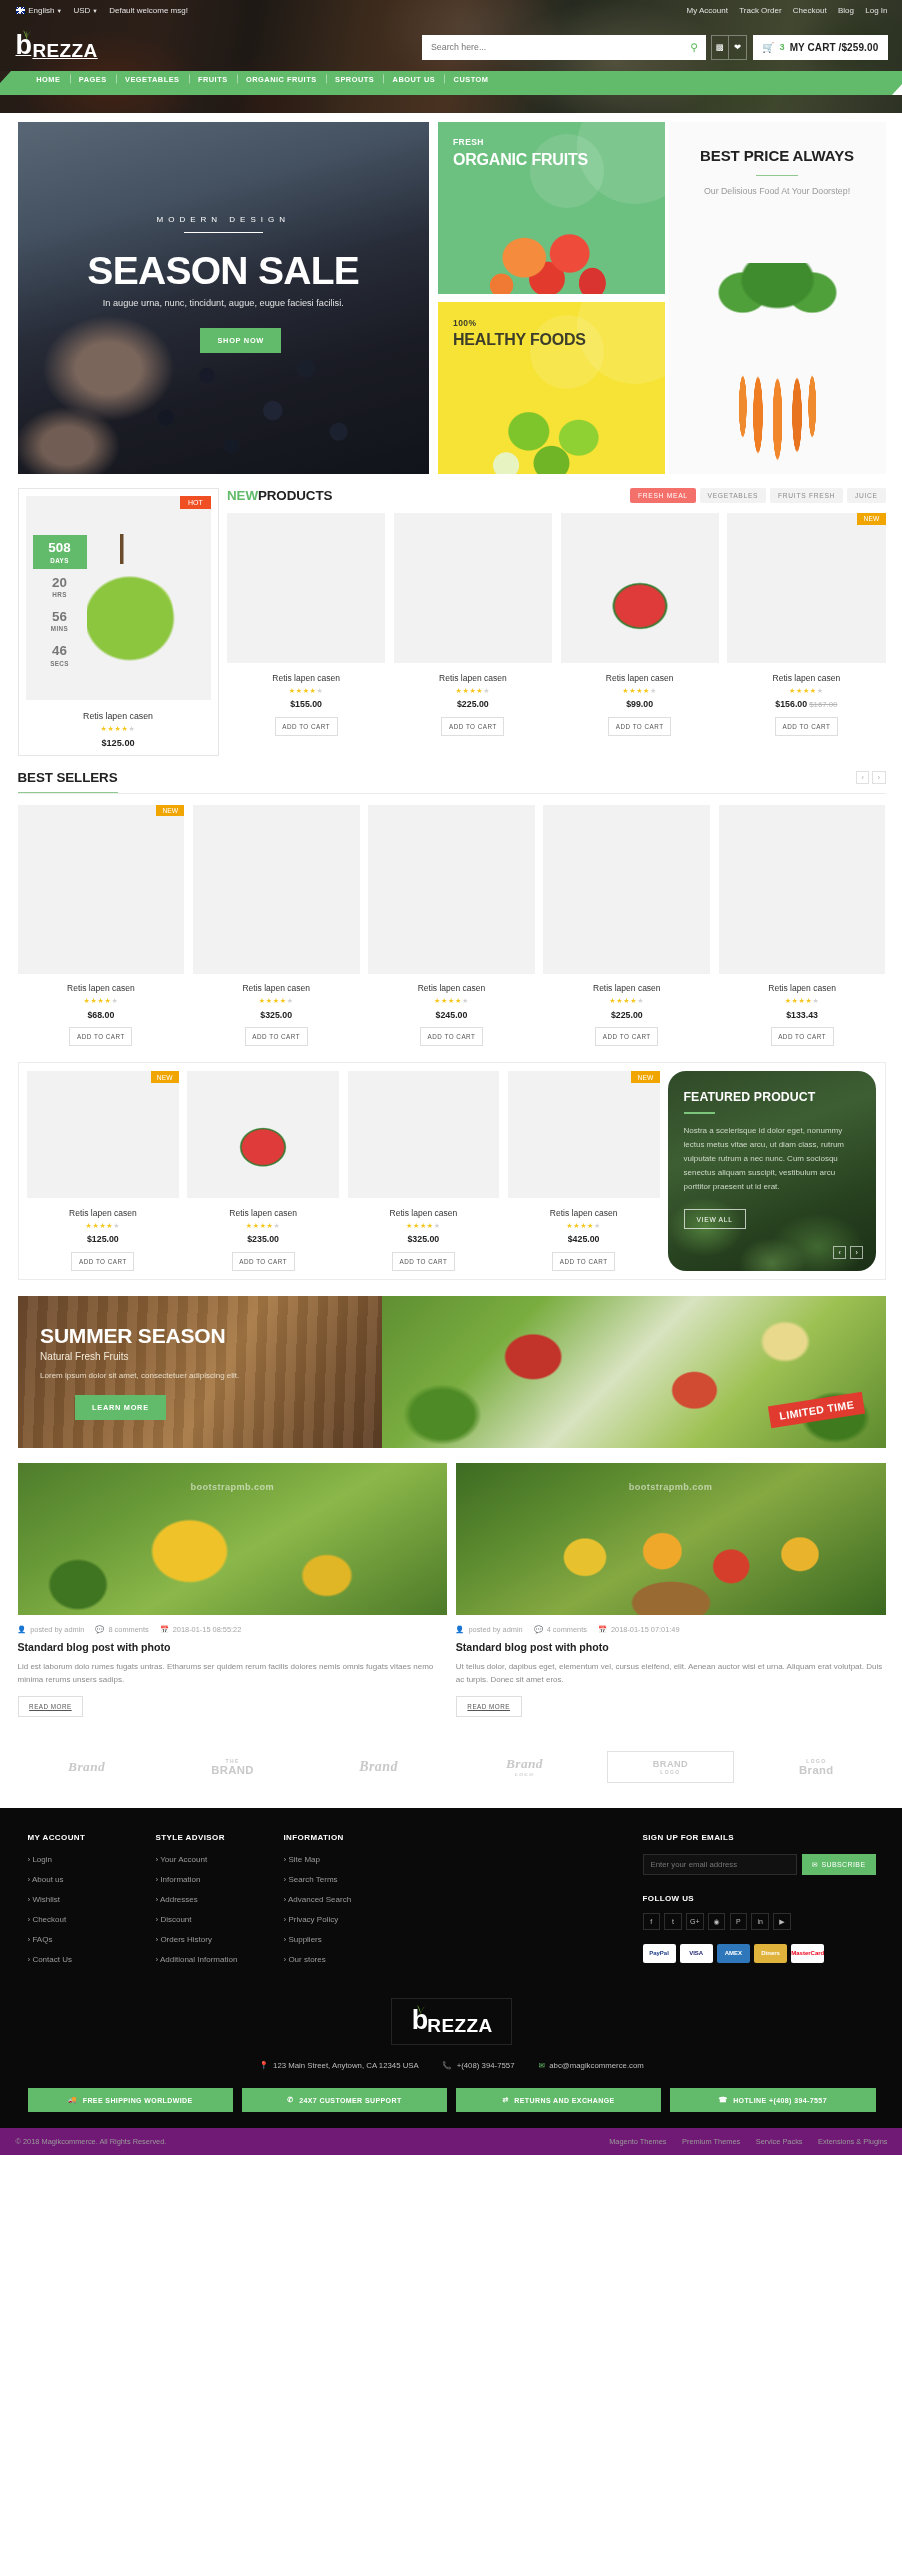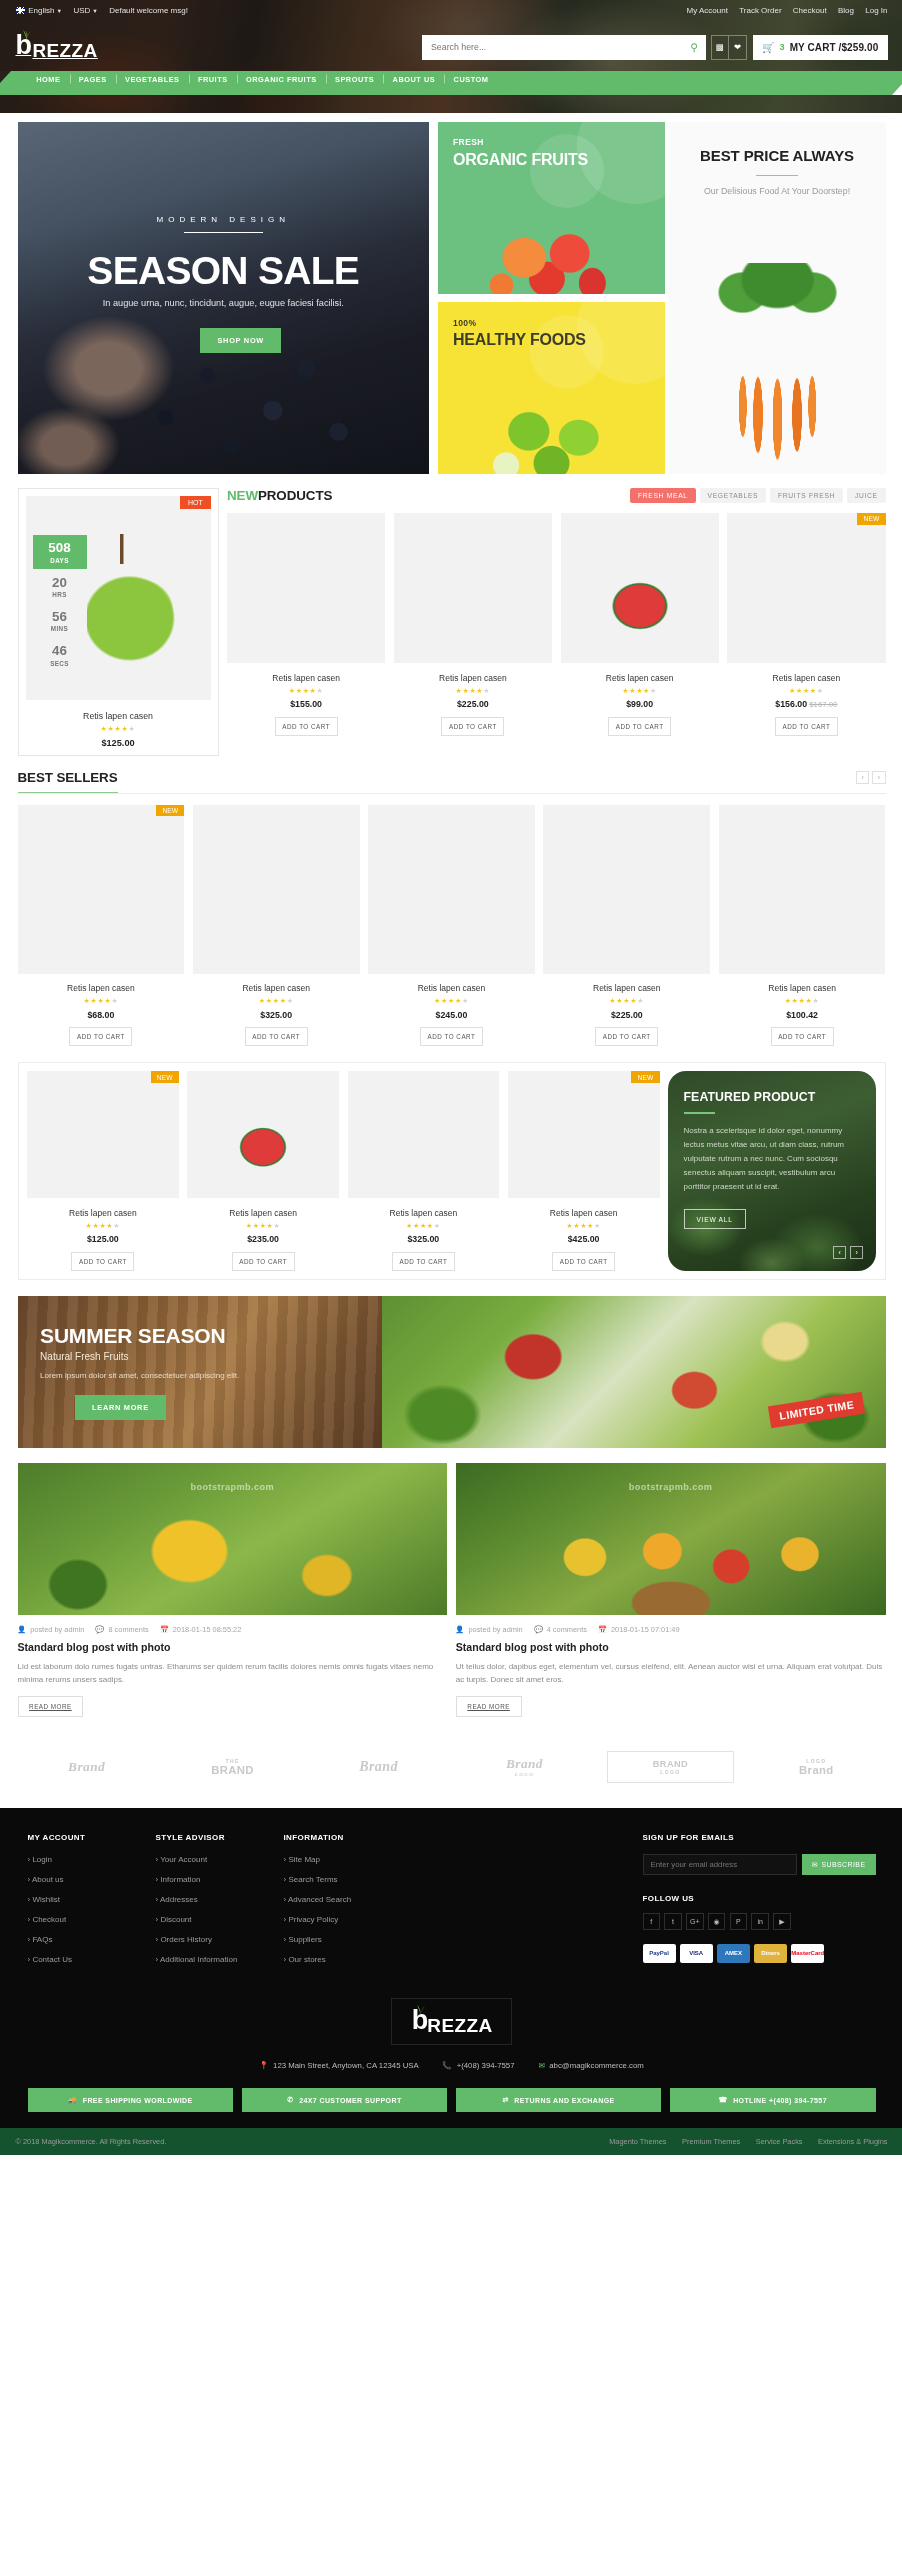--- a/index.html
+++ b/index.html
@@ -289,21 +289,21 @@
 
   .flogo { text-align:center; padding:24px 0 15.5px; }
   .flogo-in { display:inline-flex; align-items:flex-end; border:0.7px solid #242424; padding:8.5px 18.3px; }
   .fcontact { display:flex; justify-content:center; gap:24px; font-size:7.8px; color:#bdbdbd; padding-bottom:18.3px;}
   .fcontact span { display:flex; align-items:center; gap:4.2px; }
   .fcontact .pin { color:#62bb6a; }
 
   .services { display:flex; gap:8.5px; padding:0 10px 15.5px; }
   .svc { flex:1; background:#62bb6a; color:#fff; height:24px; display:flex; align-items:center; justify-content:center; gap:5.6px;
      font-size:7px; font-weight:700; letter-spacing:0.4px;}
-  .copy { background:#14532d; padding:9.2px 15.5px; display:flex; align-items:center; font-size:7.4px; color:#9a9a9a;}
+  .copy { background:#701a75; padding:9.2px 15.5px; display:flex; align-items:center; font-size:7.4px; color:#9a9a9a;}
   .copy .r { margin-left:auto; display:flex; gap:15.5px; }
   .copy a { color:#9a9a9a; text-decoration:none; }
 </style>
 </head>
 <body>
 
 <div class="wrap">
 
   <div class="header-hero">
     <div class="header-inner">
@@ -521,21 +521,21 @@
           <div class="bs-img" style="background:#f2f2f2 radial-gradient(circle 9.2px at 44% 58%,#3c3f6e 60%,transparent 64%),radial-gradient(circle 9.2px at 56% 64%,#2f3257 60%,transparent 64%),radial-gradient(circle 9.2px at 50% 76%,#454879 60%,transparent 64%),radial-gradient(ellipse 21px 14px at 40% 34%,#5a9a2e 60%,transparent 64%)"></div>
           <div class="p-name">Retis lapen casen</div>
           <div class="stars"><i>★</i><i>★</i><i>★</i><i>★</i><i class="off">★</i></div>
           <div class="p-price"><span>$225.00</span></div>
           <button class="btn-cart">ADD TO CART</button>
         </div>
         <div class="bs-card">
           <div class="bs-img" style="background:#f2f2f2 radial-gradient(circle 15.5px at 42% 64%,#e23a5e 60%,transparent 64%),radial-gradient(circle 15.5px at 62% 60%,#d42e52 60%,transparent 64%),radial-gradient(ellipse 25px 15.5px at 50% 34%,#6aa82e 60%,transparent 64%)"></div>
           <div class="p-name">Retis lapen casen</div>
           <div class="stars"><i>★</i><i>★</i><i>★</i><i>★</i><i class="off">★</i></div>
-          <div class="p-price"><span>$100.42</span></div>
+          <div class="p-price"><span>$133.43</span></div>
           <button class="btn-cart">ADD TO CART</button>
         </div>
       </div>
     </div>
 
     <div class="feat-row">
       <div class="feat-prods">
         <div class="fp">
           <div class="fp-img" style="background:#f2f2f2 radial-gradient(circle 13.4px at 42% 66%,#a61b3c 60%,transparent 64%),radial-gradient(circle 13.4px at 60% 70%,#8e1532 60%,transparent 64%),linear-gradient(#5a8a2a,#5a8a2a) 50% 18%/2.1px 37px no-repeat">
             <div class="badge-new">NEW</div>

